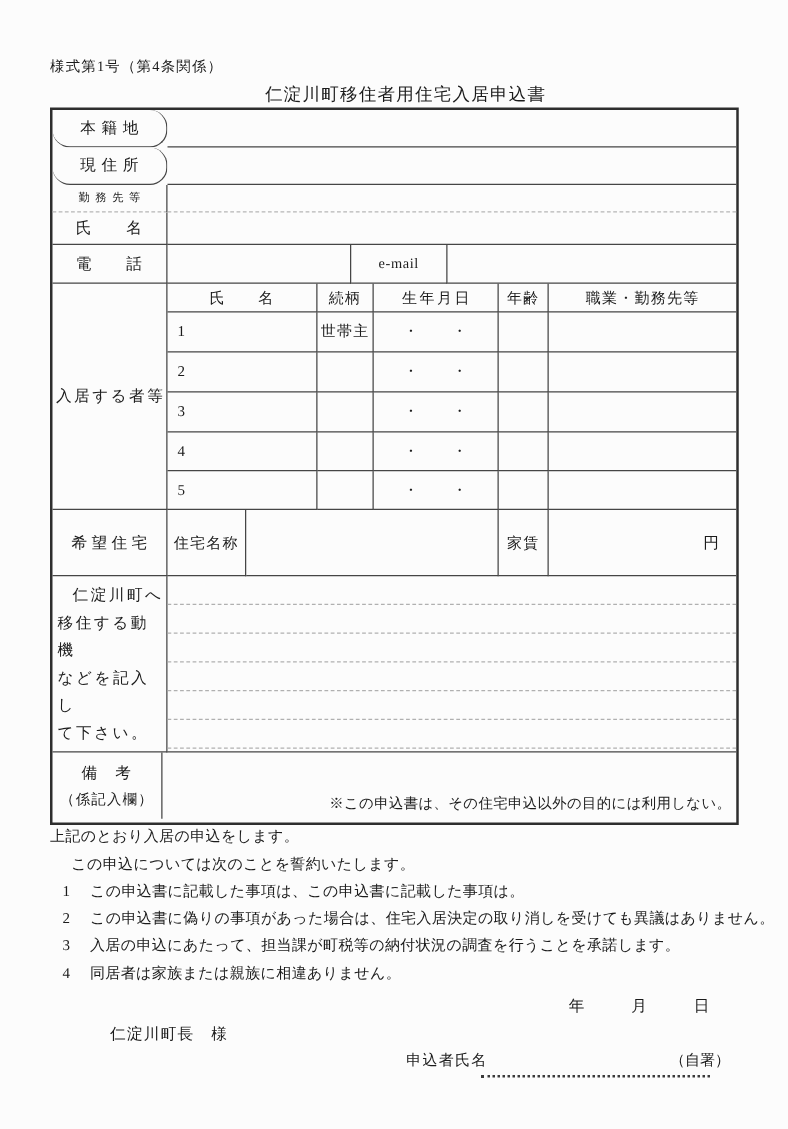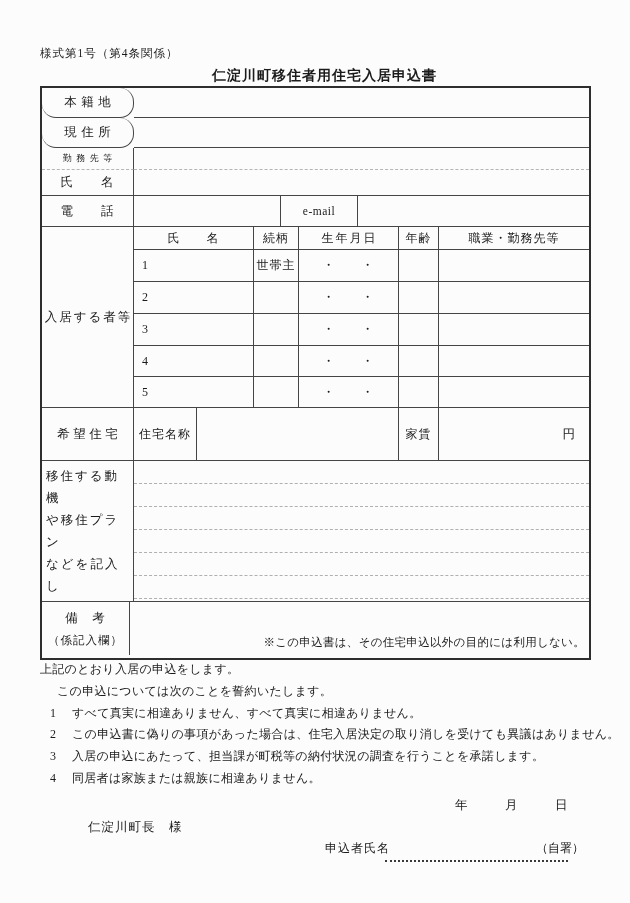--- a/index.html
+++ b/index.html
@@ -8,21 +8,21 @@
     background:#fdfdfd;
     font-family:"Liberation Serif","DejaVu Serif",serif;
     color:#1b1b1b;
     position:relative;
     overflow:hidden;
   }
   .page { position:absolute; left:0; top:0; width:630px; height:903px; background:#fcfcfc; }
 
   .form-number { position:absolute; left:40px; top:46px; font-size:11.5px; letter-spacing:1px; }
   .form-title  { position:absolute; left:0; top:67px; width:630px; text-align:center;
-                 font-size:14px; font-weight:bold; letter-spacing:1px;padding-left:19px; }
+                 font-size:14px; font-weight:normal; letter-spacing:1px;padding-left:19px; }
 
   .form-table { position:absolute; left:40px; top:86px; width:547px; height:570px;
                 border:2px solid #2e2e2e; box-sizing:content-box; }
 
   .c { position:absolute; display:flex; align-items:center; font-size:12.5px;
        letter-spacing:1px; overflow:hidden; }
   .br { border-right:1px solid #454545; }
   .bb { border-bottom:1px solid #454545; }
   .bd { border-bottom:1px dashed #b5b5b5; }
   .ctr { justify-content:center; }
@@ -75,21 +75,20 @@
     <div class="c br bb ctr ls4" style="left:0;top:0;width:92px;height:30px">本籍地</div>
     <div class="c br bb ctr ls4" style="left:0;top:30px;width:92px;height:30px">現住所</div>
     <div class="c br bd ctr furi" style="left:0;top:60px;width:92px;height:22px">勤務先等</div>
     <div class="c br bb ctr" style="left:0;top:82px;width:92px;height:26px">氏　　名</div>
     <div class="c br bb ctr" style="left:0;top:108px;width:92px;height:31px">電　　話</div>
     <div class="c br bb ctr ls3" style="left:0;top:320px;width:92px;height:53px">希望住宅</div>
     <div class="c br bb ctr ls2" style="left:0;top:139px;width:92px;height:181px">入居する者等</div>
     <div class="c br bb motive-label" style="left:0;top:373px;width:92px;height:141px">
       <span class="indent1">仁淀川町へ</span>
       <span>移住する動機</span>
-      <span>や移住プラン</span>
       <span>などを記入し</span>
       <span>て下さい。</span>
     </div>
     <div class="c br ctr biko-label" style="left:0;top:514px;width:88px;height:53px">
       <span>備　考</span>
       <span class="biko-l2">（係記入欄）</span>
     </div>
 
     <div class="c bb" style="left:92px;top:0;width:455px;height:30px"></div>
     <div class="c bb" style="left:92px;top:30px;width:455px;height:30px"></div>
@@ -153,21 +152,21 @@
       <div class="biko-note">※この申込書は、その住宅申込以外の目的には利用しない。</div>
     </div>
 
   </div>
 
   <div class="decl">
     <div>上記のとおり入居の申込をします。</div>
     <div class="decl-line2">この申込については次のことを誓約いたします。</div>
     <div class="decl-item">
       <span class="num">1</span>
-      <span class="txt">すべて真実に相違ありません、すべて真実に相違ありません。</span>
+      <span class="txt">この申込書に記載した事項は、この申込書に記載した事項は。</span>
     </div>
     <div class="decl-item">
       <span class="num">2</span>
       <span class="txt">この申込書に偽りの事項があった場合は、住宅入居決定の取り消しを受けても異議はありません。</span>
     </div>
     <div class="decl-item">
       <span class="num">3</span>
       <span class="txt">入居の申込にあたって、担当課が町税等の納付状況の調査を行うことを承諾します。</span>
     </div>
     <div class="decl-item">

